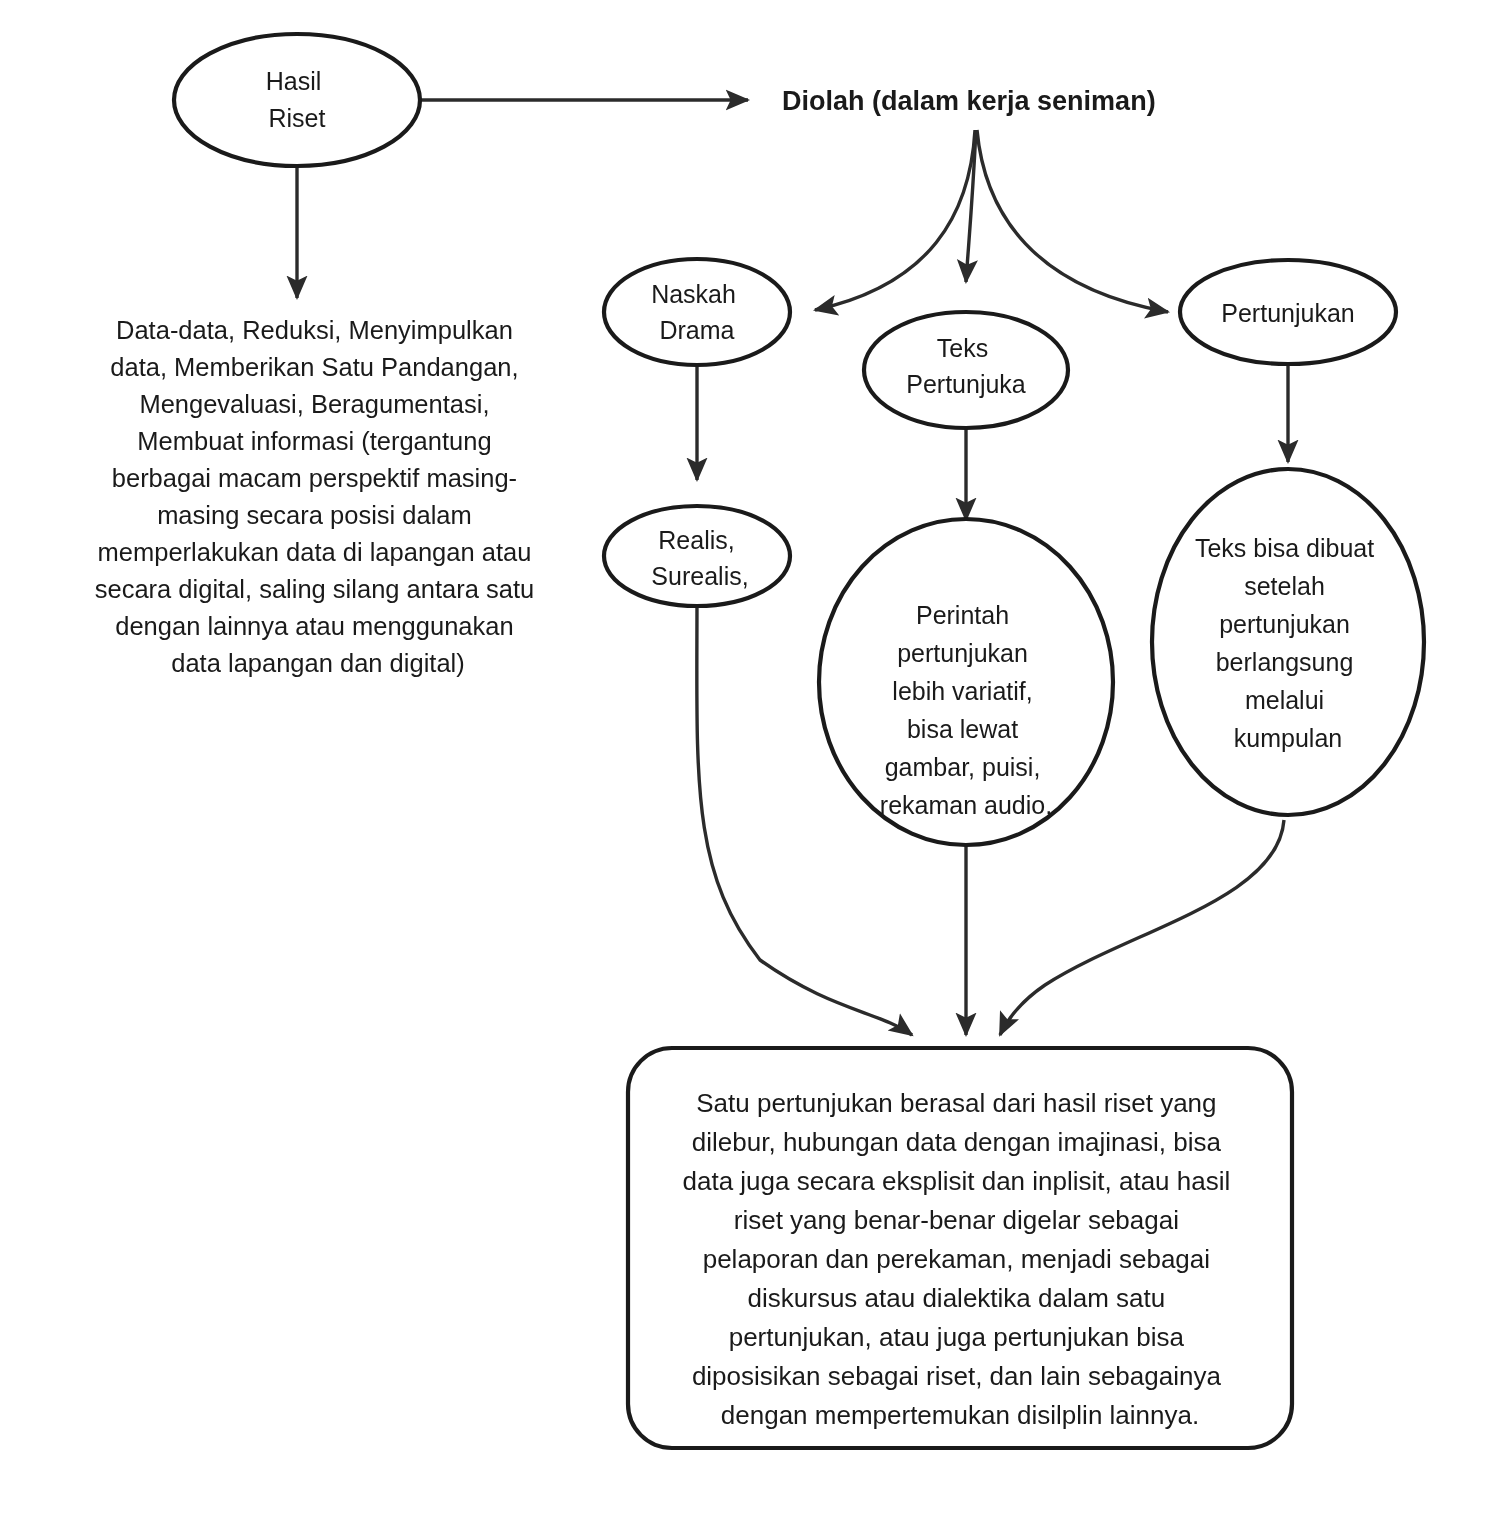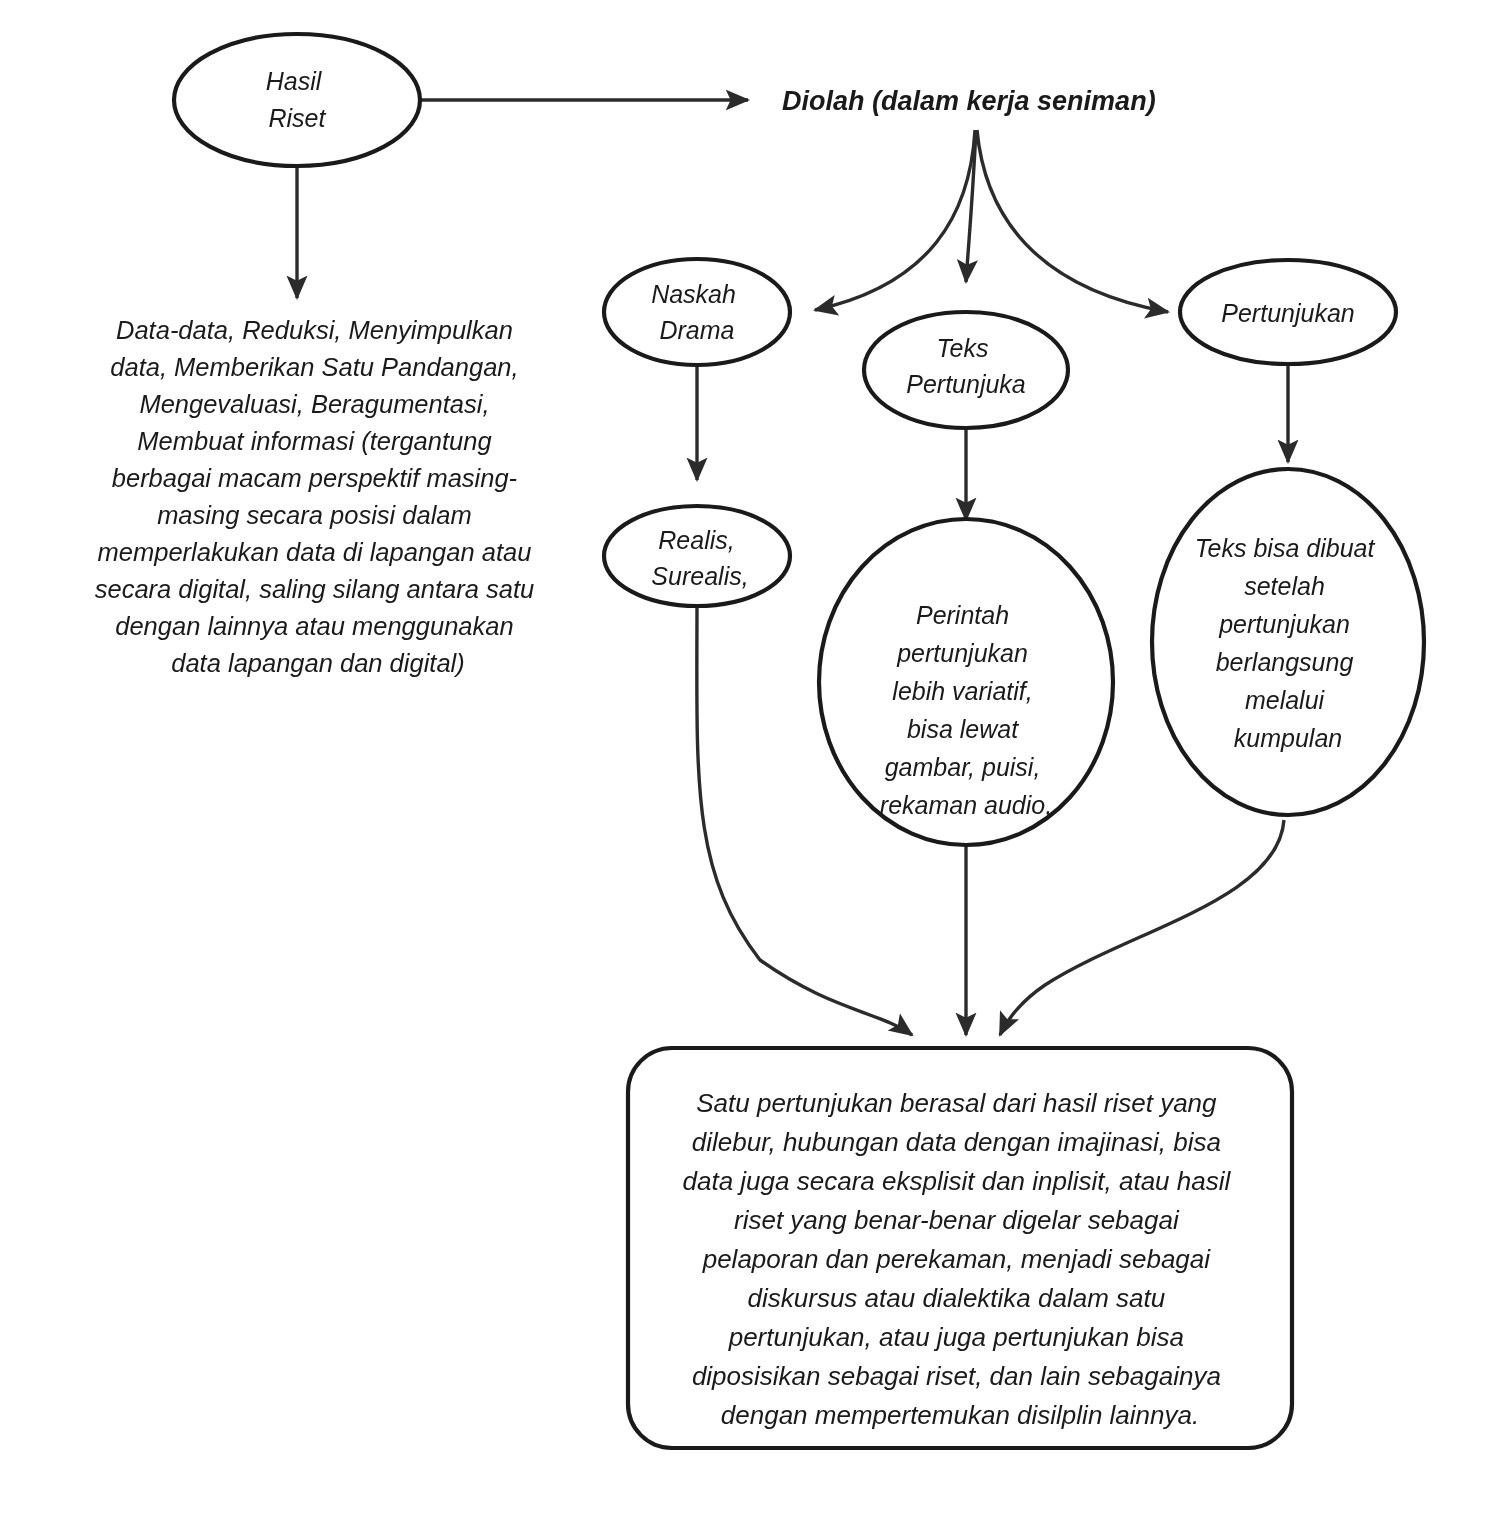--- a/index.html
+++ b/index.html
@@ -13,21 +13,20 @@
     font-family: "Liberation Sans", sans-serif;
     color: #1a1a1a;
     overflow: hidden;
     position: relative;
   }
   #canvas {
     position: absolute;
     left: 0; top: 0;
     width: 1486px;
     height: 1513px;
-    font-style: italic;
   }
   svg text, svg tspan {
     font-family: "Liberation Sans", sans-serif;
     fill: #1a1a1a;
   }
   .node-label {
     font-size: 25px;
   }
   .header-label {
     font-size: 27px;

